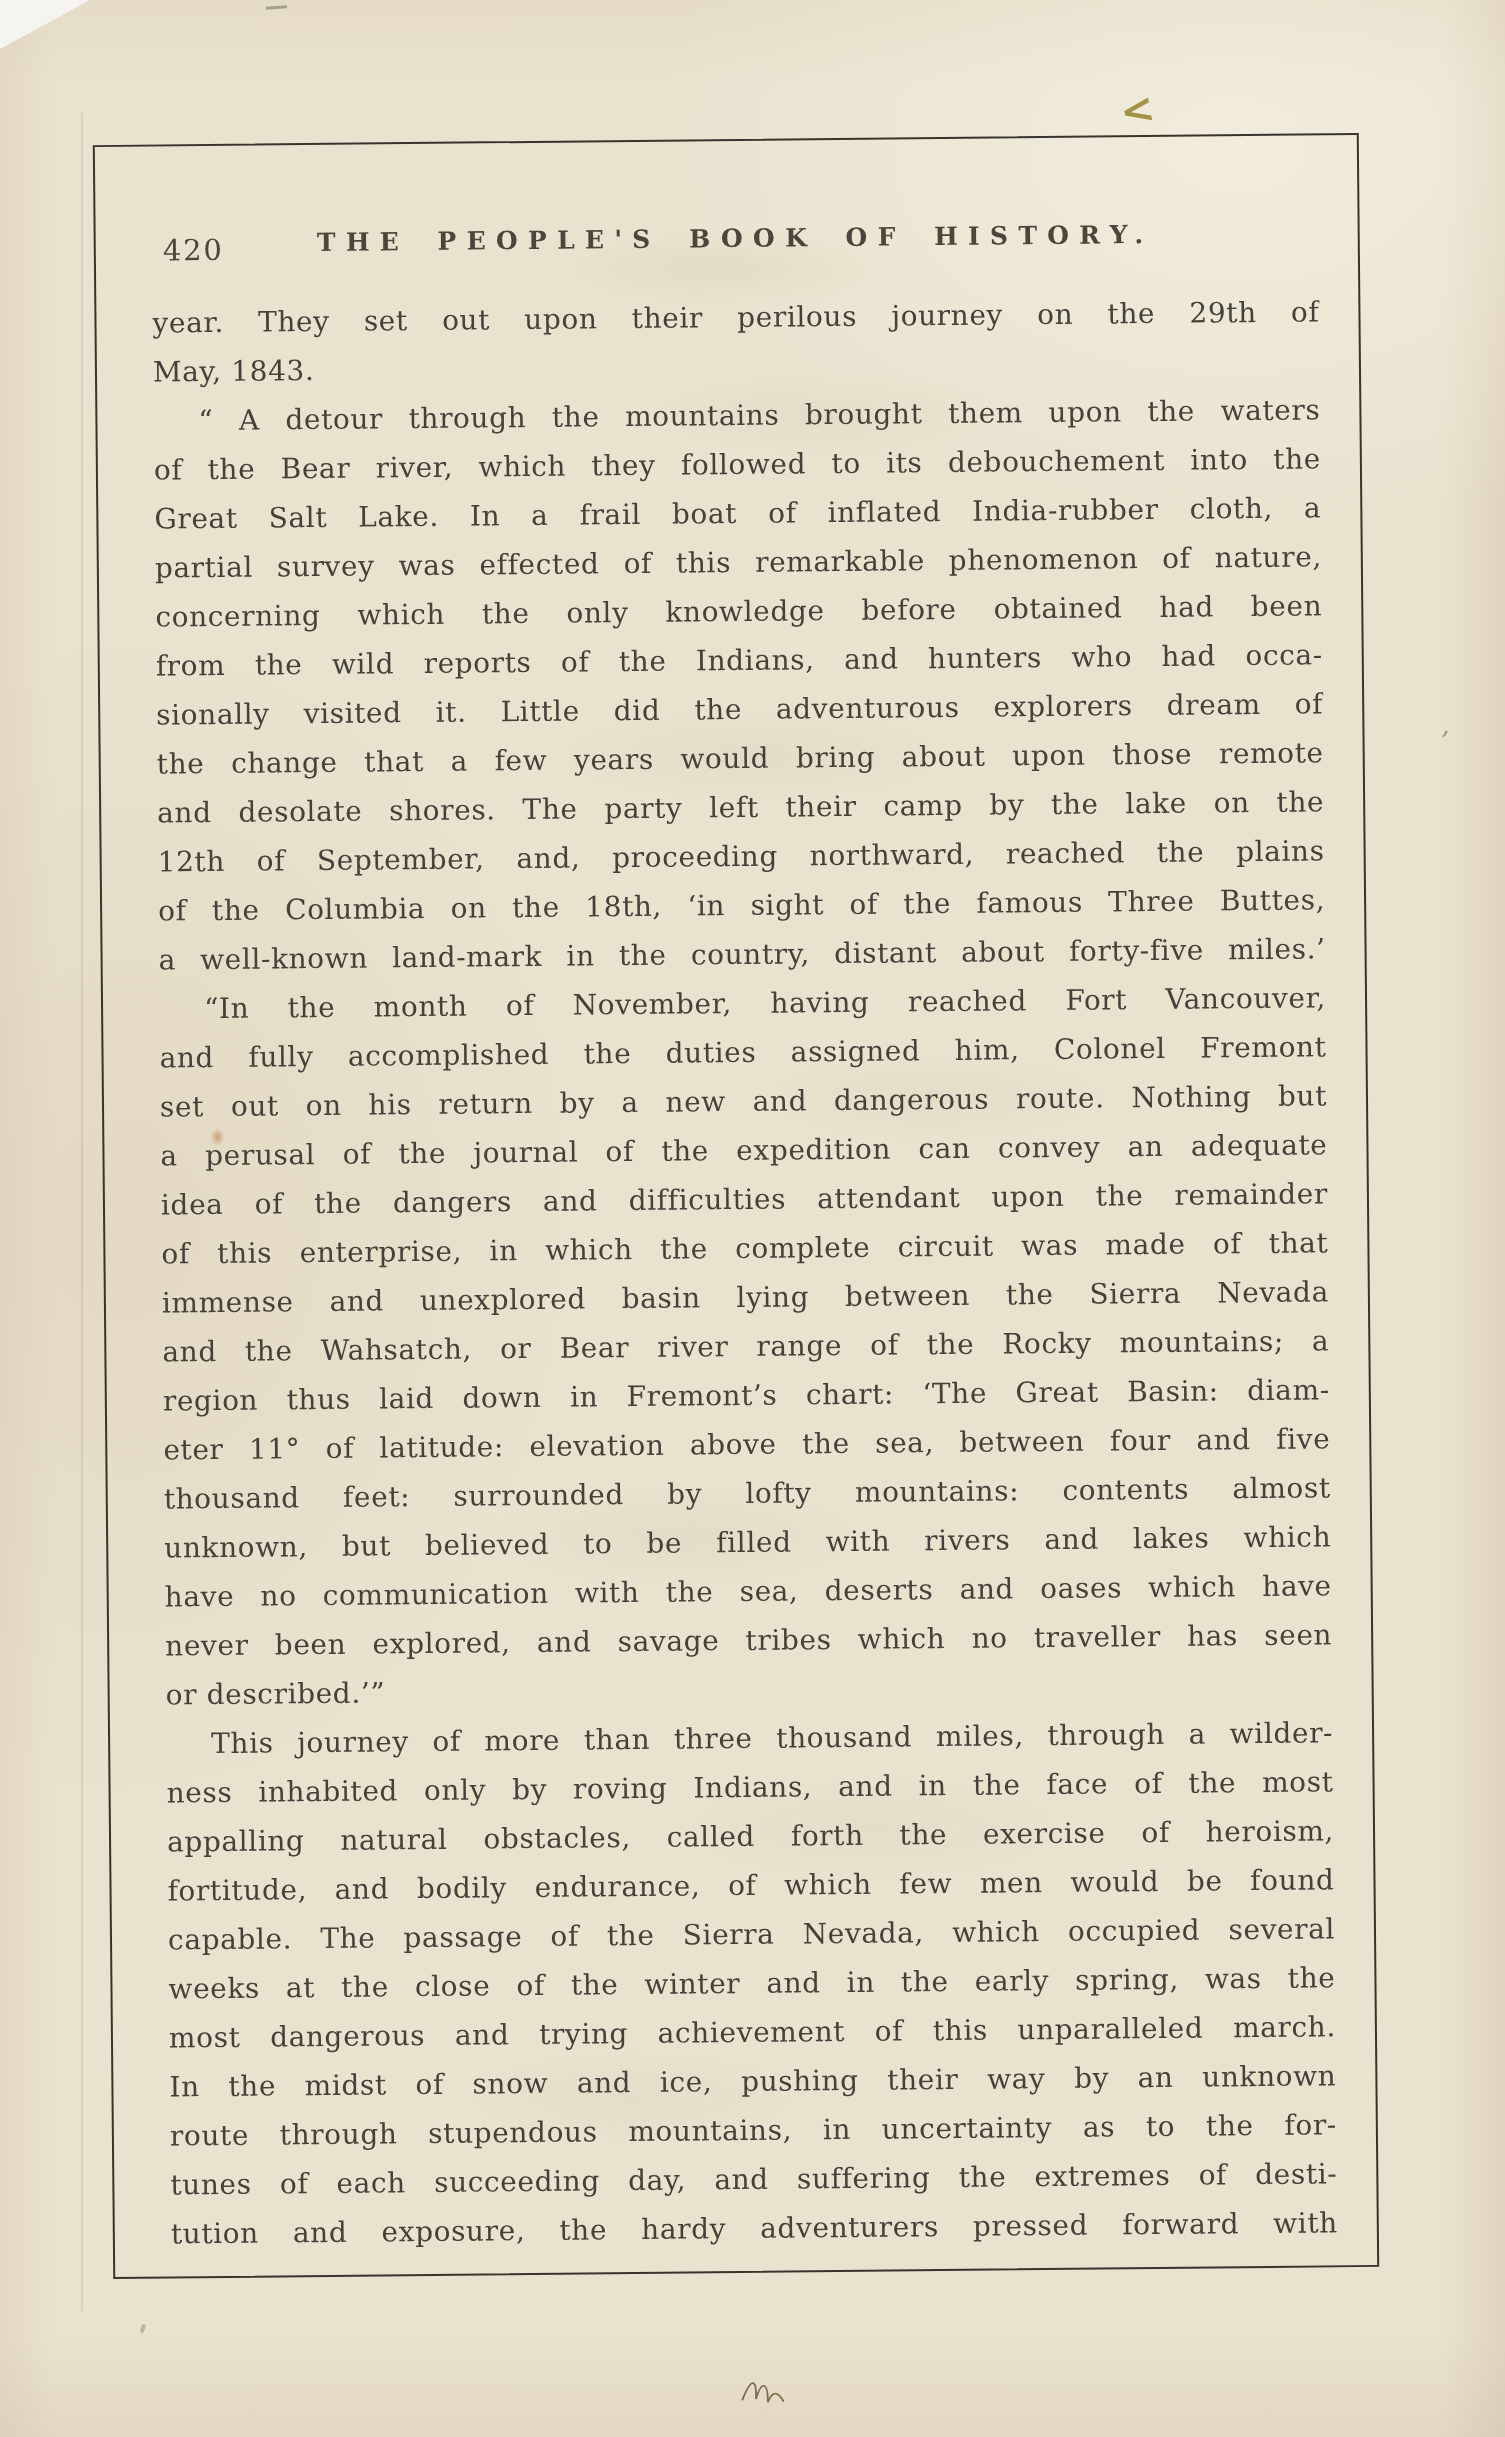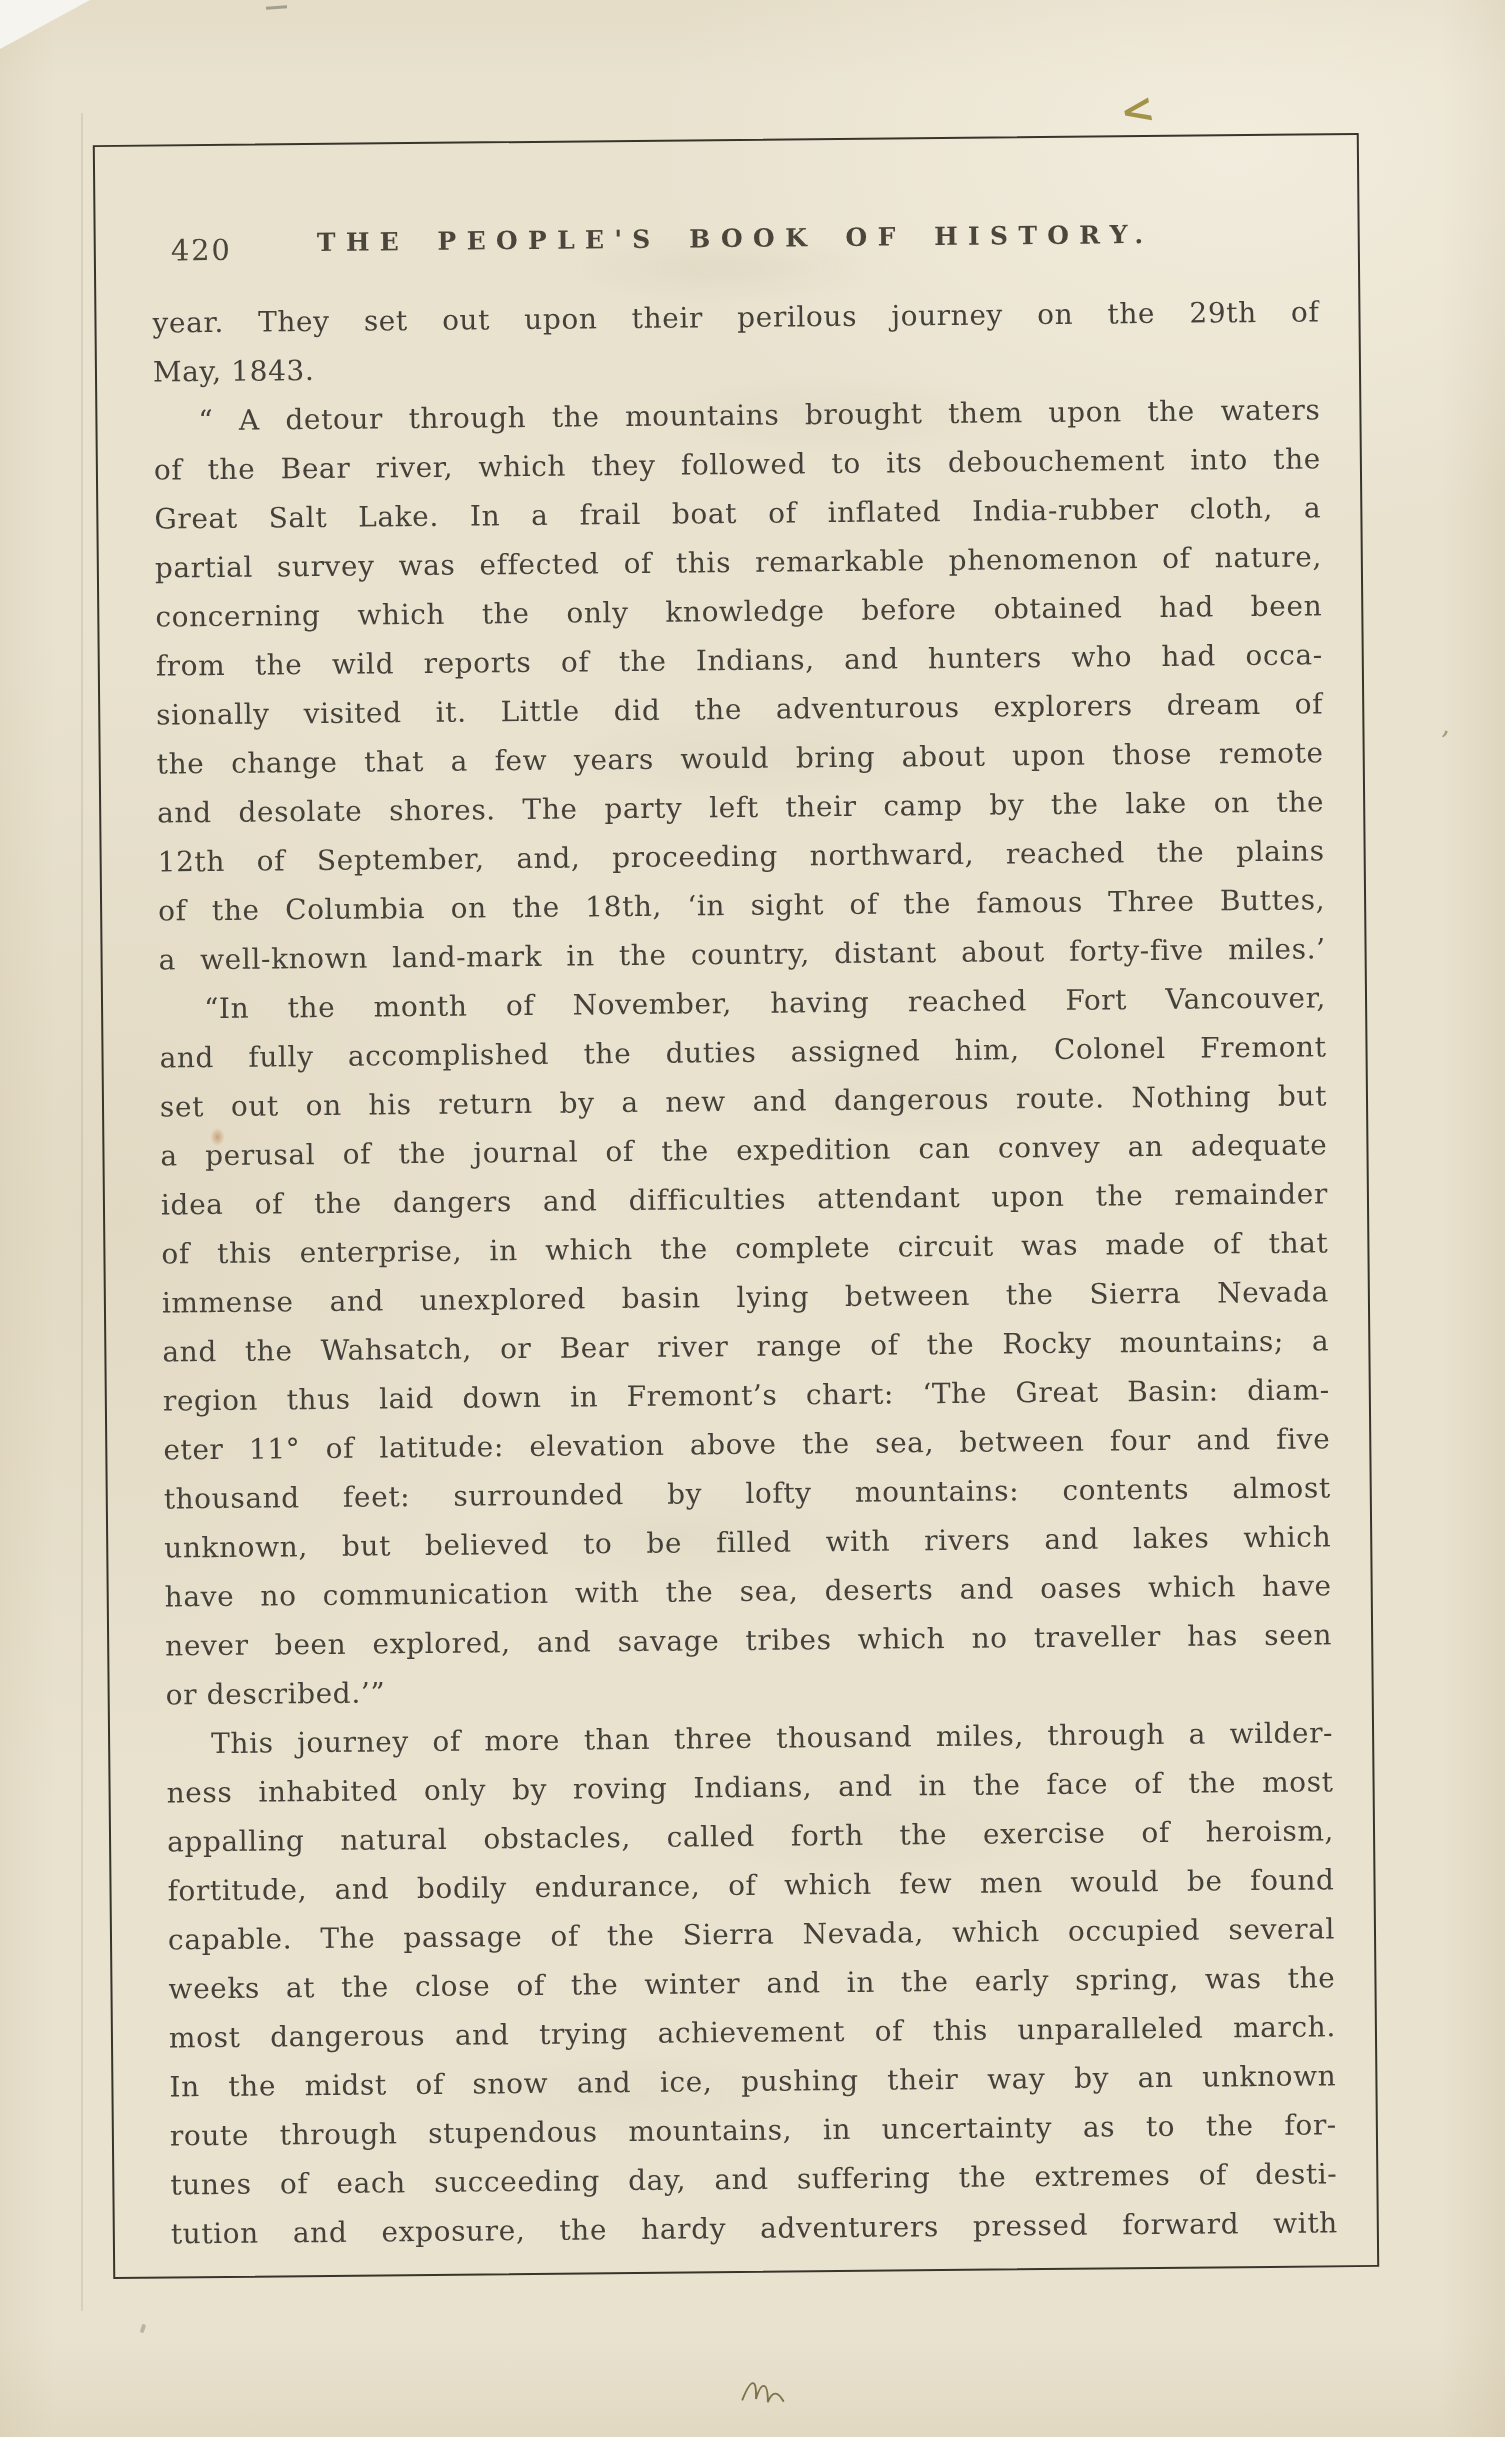--- a/index.html
+++ b/index.html
@@ -58,21 +58,21 @@
   }
   .page-content {
     position: relative;
     box-sizing: border-box;
     width: 100%; height: 100%;
     padding: 83px 39px 0 56px;
     color: #44413a;
   }
   .page-header { position: relative; height: 41px; }
   .page-number {
-    position: absolute; left: 19px; top: 3.8px;
+    position: absolute; left: 11px; top: 3.8px;
     font-size: 29px; letter-spacing: 1.9px; color: #4a463c;
   }
   .running-title {
     text-align: center;
     font-size: 25px; font-weight: bold;
     letter-spacing: 10.3px; word-spacing: 9.4px;
     color: #4b463c;
   }
   .body-text {
     margin-top: 28px;

